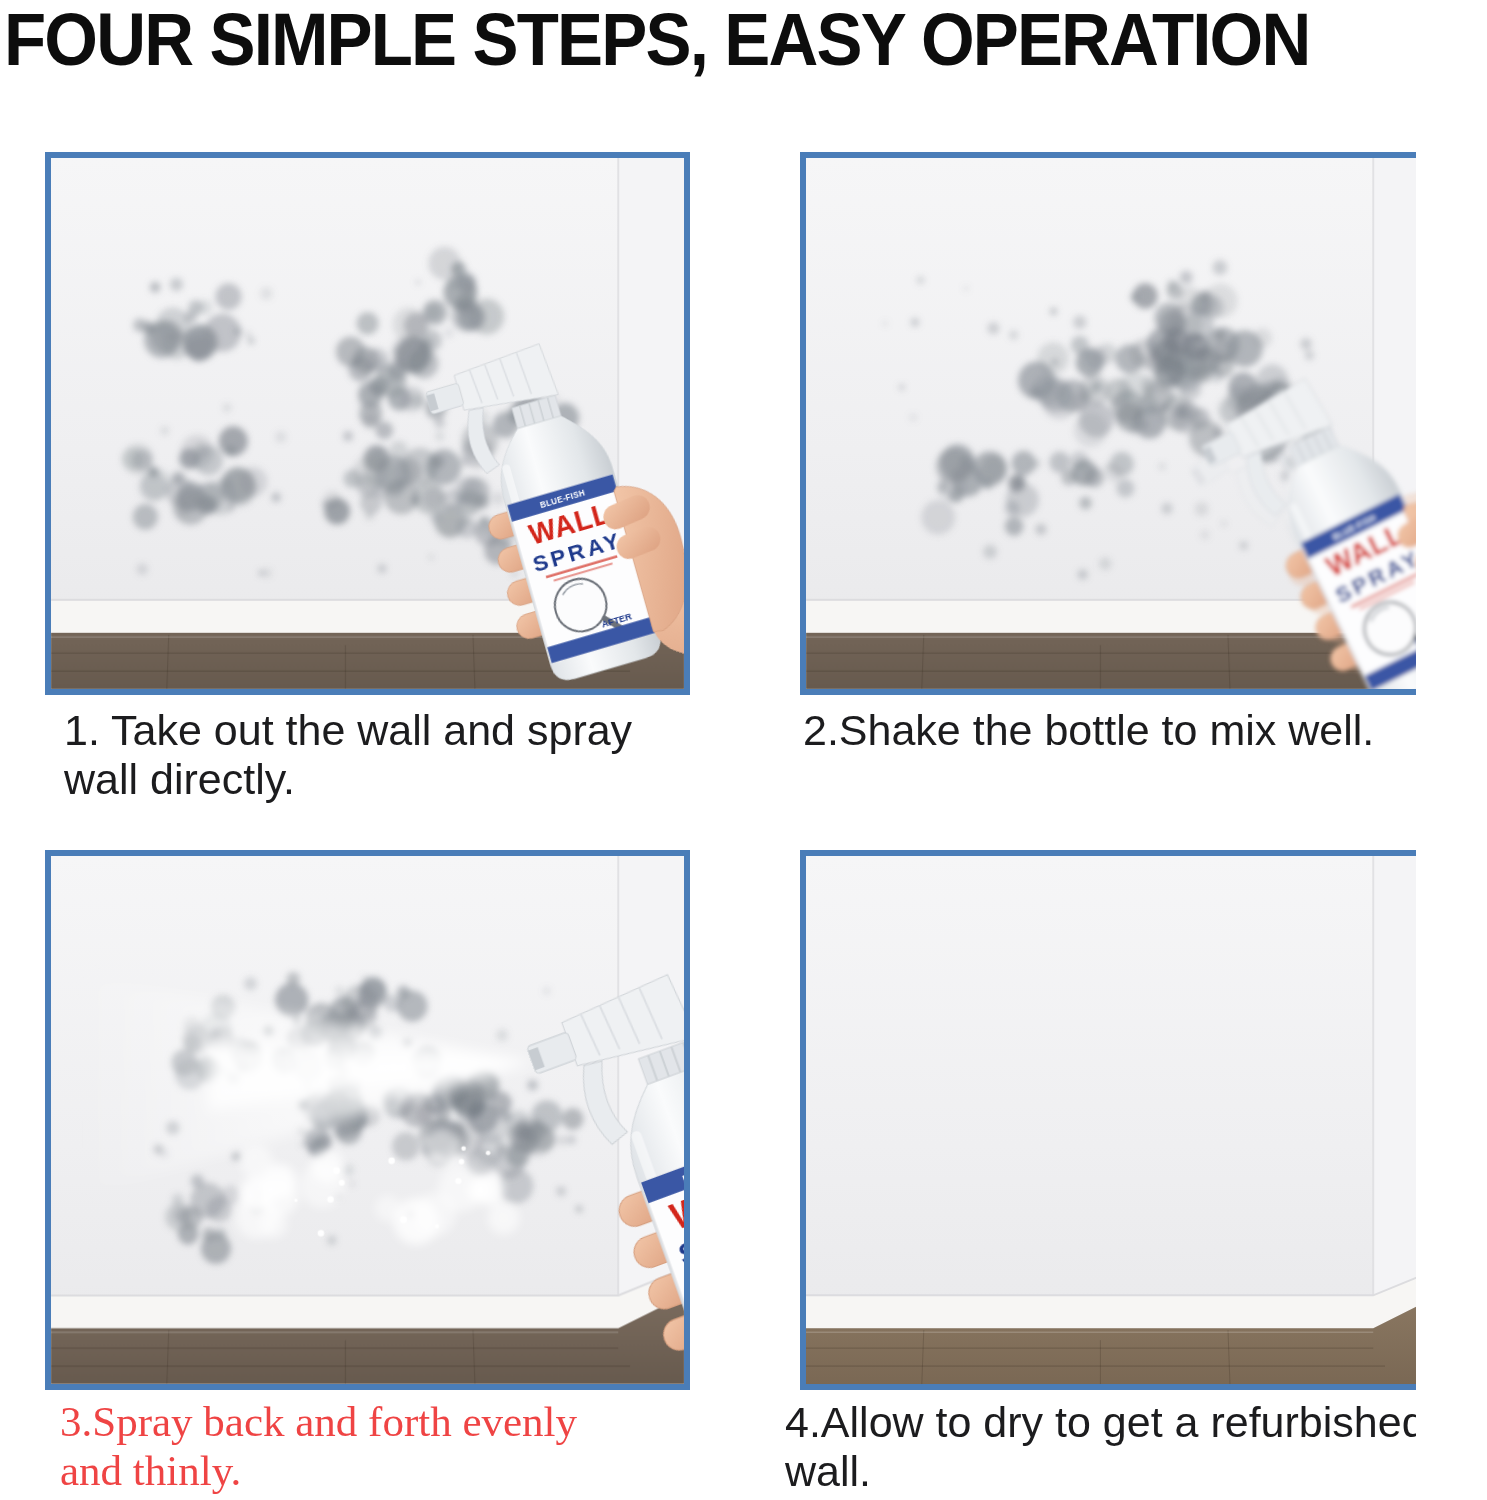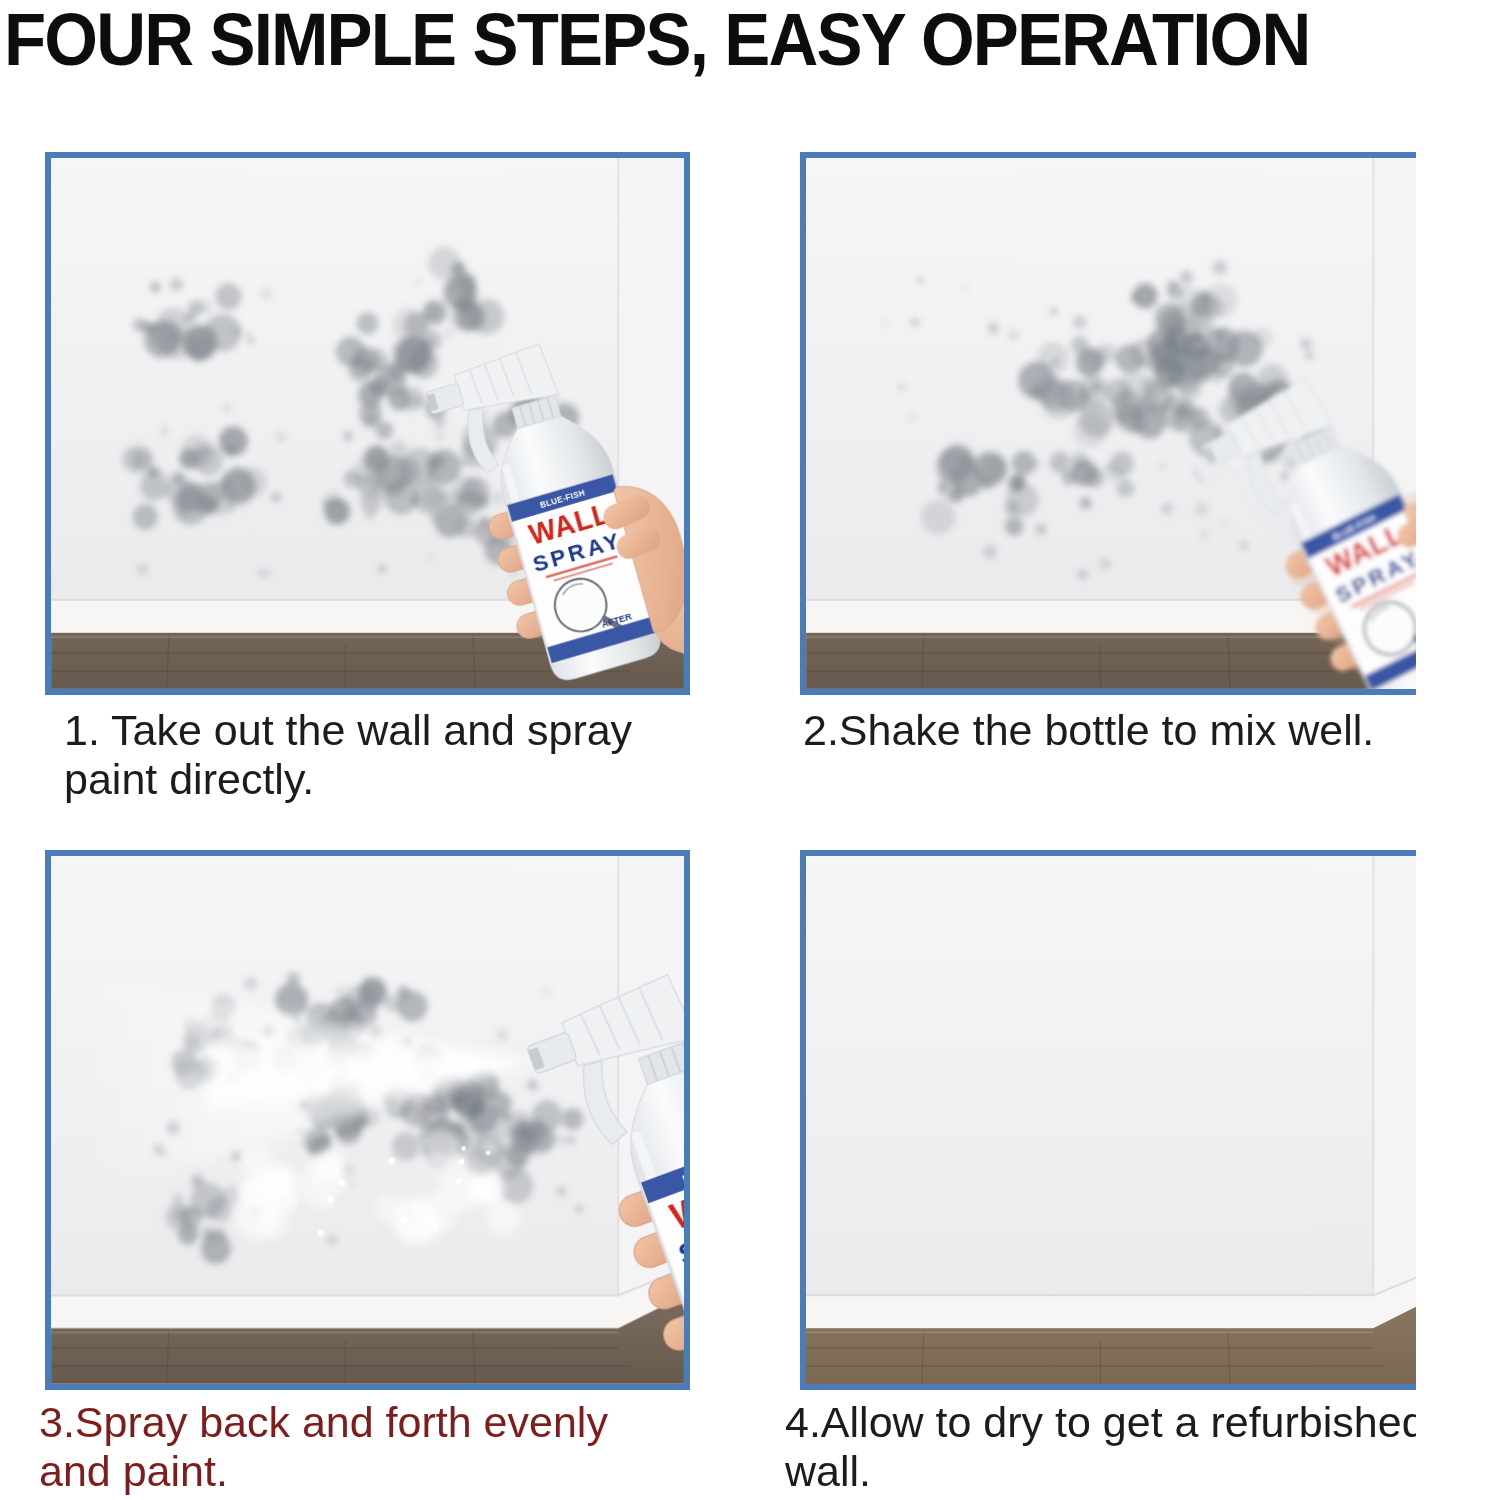--- a/index.html
+++ b/index.html
@@ -582,21 +582,21 @@
       <rect x="176" y="272" width="56" height="30" rx="15" fill="url(#p2_skin)" transform="rotate(-5 204 287)"></rect>
     </g>
   </g>
             </g>
           </g>
       </svg>
   </div>
 
   <div class="caption" style="left: 64px; top: 706px; width: 700px; color: rgb(28, 28, 30);">
     <div>1. Take out the wall and spray</div>
-    <div>paint directly.</div>
+    <div>wall directly.</div>
   </div>
 
   <div class="caption" style="left: 803px; top: 706px; width: 690px; color: rgb(28, 28, 30);">
     <div>2.Shake the bottle to mix well.</div>
     <div></div>
   </div>
 
   <div class="panel" style="left: 45px; top: 850px; width: 645px; height: 540px; border-color: rgb(74, 125, 184);">
     <svg class="photo" viewBox="0 0 645 530" preserveAspectRatio="none">
         <defs>
@@ -942,23 +942,23 @@
         <polyline points="0,441 578,441 645,414" fill="none" stroke="#dcdcdf" stroke-width="2"></polyline>
         <polygon points="0,474 578,474 645,441 645,530 0,530" fill="url(#p4_floor)"></polygon>
         <g>
         <path d="M0,494 L578,494 M0,512 L590,512" stroke="rgba(40,30,20,0.25)" stroke-width="1" fill="none"></path>
         <path d="M120,476 L118,530 M300,486 L300,530 M430,476 L432,530" stroke="rgba(40,30,20,0.2)" stroke-width="1" fill="none"></path>
         <path d="M0,478 L578,478" stroke="rgba(255,255,255,0.18)" stroke-width="1.5" fill="none"></path>
       </g>
       </svg>
   </div>
 
-  <div class="caption" style="left: 39px; top: 1398px; width: 700px; color: #7f1d1d;">
+  <div class="caption" style="left: 60px; top: 1398px; width: 700px; color: #ef4444; font-family: Liberation Serif, serif;">
     <div>3.Spray back and forth evenly</div>
-    <div>and paint.</div>
+    <div>and thinly.</div>
   </div>
 
   <div class="caption" style="left: 785px; top: 1398px; width: 710px; color: rgb(28, 28, 30);">
     <div>4.Allow to dry to get a refurbished</div>
     <div>wall.</div>
   </div>
 
 </div>
 
 </body></html>

